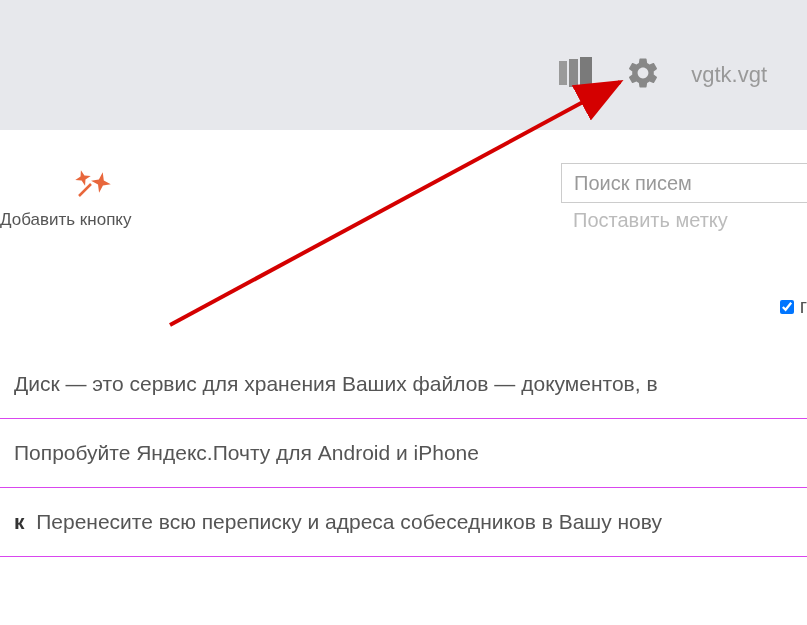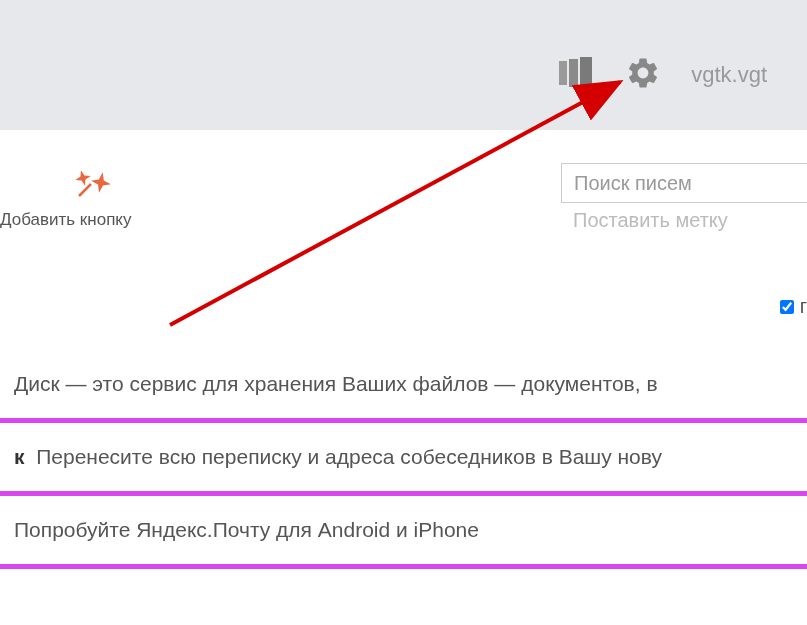--- a/index.html
+++ b/index.html
@@ -86,21 +86,21 @@
       width: 14px;
       height: 14px;
     }
     .list {
       position: absolute;
       left: 0;
       right: 0;
       top: 350px;
     }
     .list-item {
-      border-bottom: 5px solid #d946ef;
+      border-bottom: 1px solid #d946ef;
       padding: 22px 14px;
       font-size: 21px;
       color: #555;
       white-space: nowrap;
       overflow: hidden;
     }
     .list-item .bold-char {
       font-weight: bold;
       color: #333;
     }
@@ -151,24 +151,24 @@
 <div class="checkbox-row">
   <input type="checkbox" checked="" style="">
   <span>г</span>
 </div>
 
 <div class="list">
   <div class="list-item">
     <span>Диск — это сервис для хранения Ваших файлов — документов, в</span>
   </div>
   <div class="list-item">
-    <span class="bold-char">к</span>&nbsp;&nbsp;<span>Перенесите всю переписку и адреса собеседников в Вашу нову</span>
+    <span>Попробуйте Яндекс.Почту для Android и iPhone</span>
   </div>
   <div class="list-item">
-    <span>Попробуйте Яндекс.Почту для Android и iPhone</span>
+    <span class="bold-char">к</span>&nbsp;&nbsp;<span>Перенесите всю переписку и адреса собеседников в Вашу нову</span>
   </div>
 </div>
 
 <svg class="arrow-overlay" width="520" height="270">
   <defs>
     <marker id="arrowhead" markerWidth="12" markerHeight="10" refX="11" refY="5" orient="auto">
       <polygon points="0 0, 12 5, 0 10" fill="#d40000"></polygon>
     </marker>
   </defs>
   <line x1="20" y1="255" x2="470" y2="12" stroke="#d40000" stroke-width="4" marker-end="url(#arrowhead)"></line>

